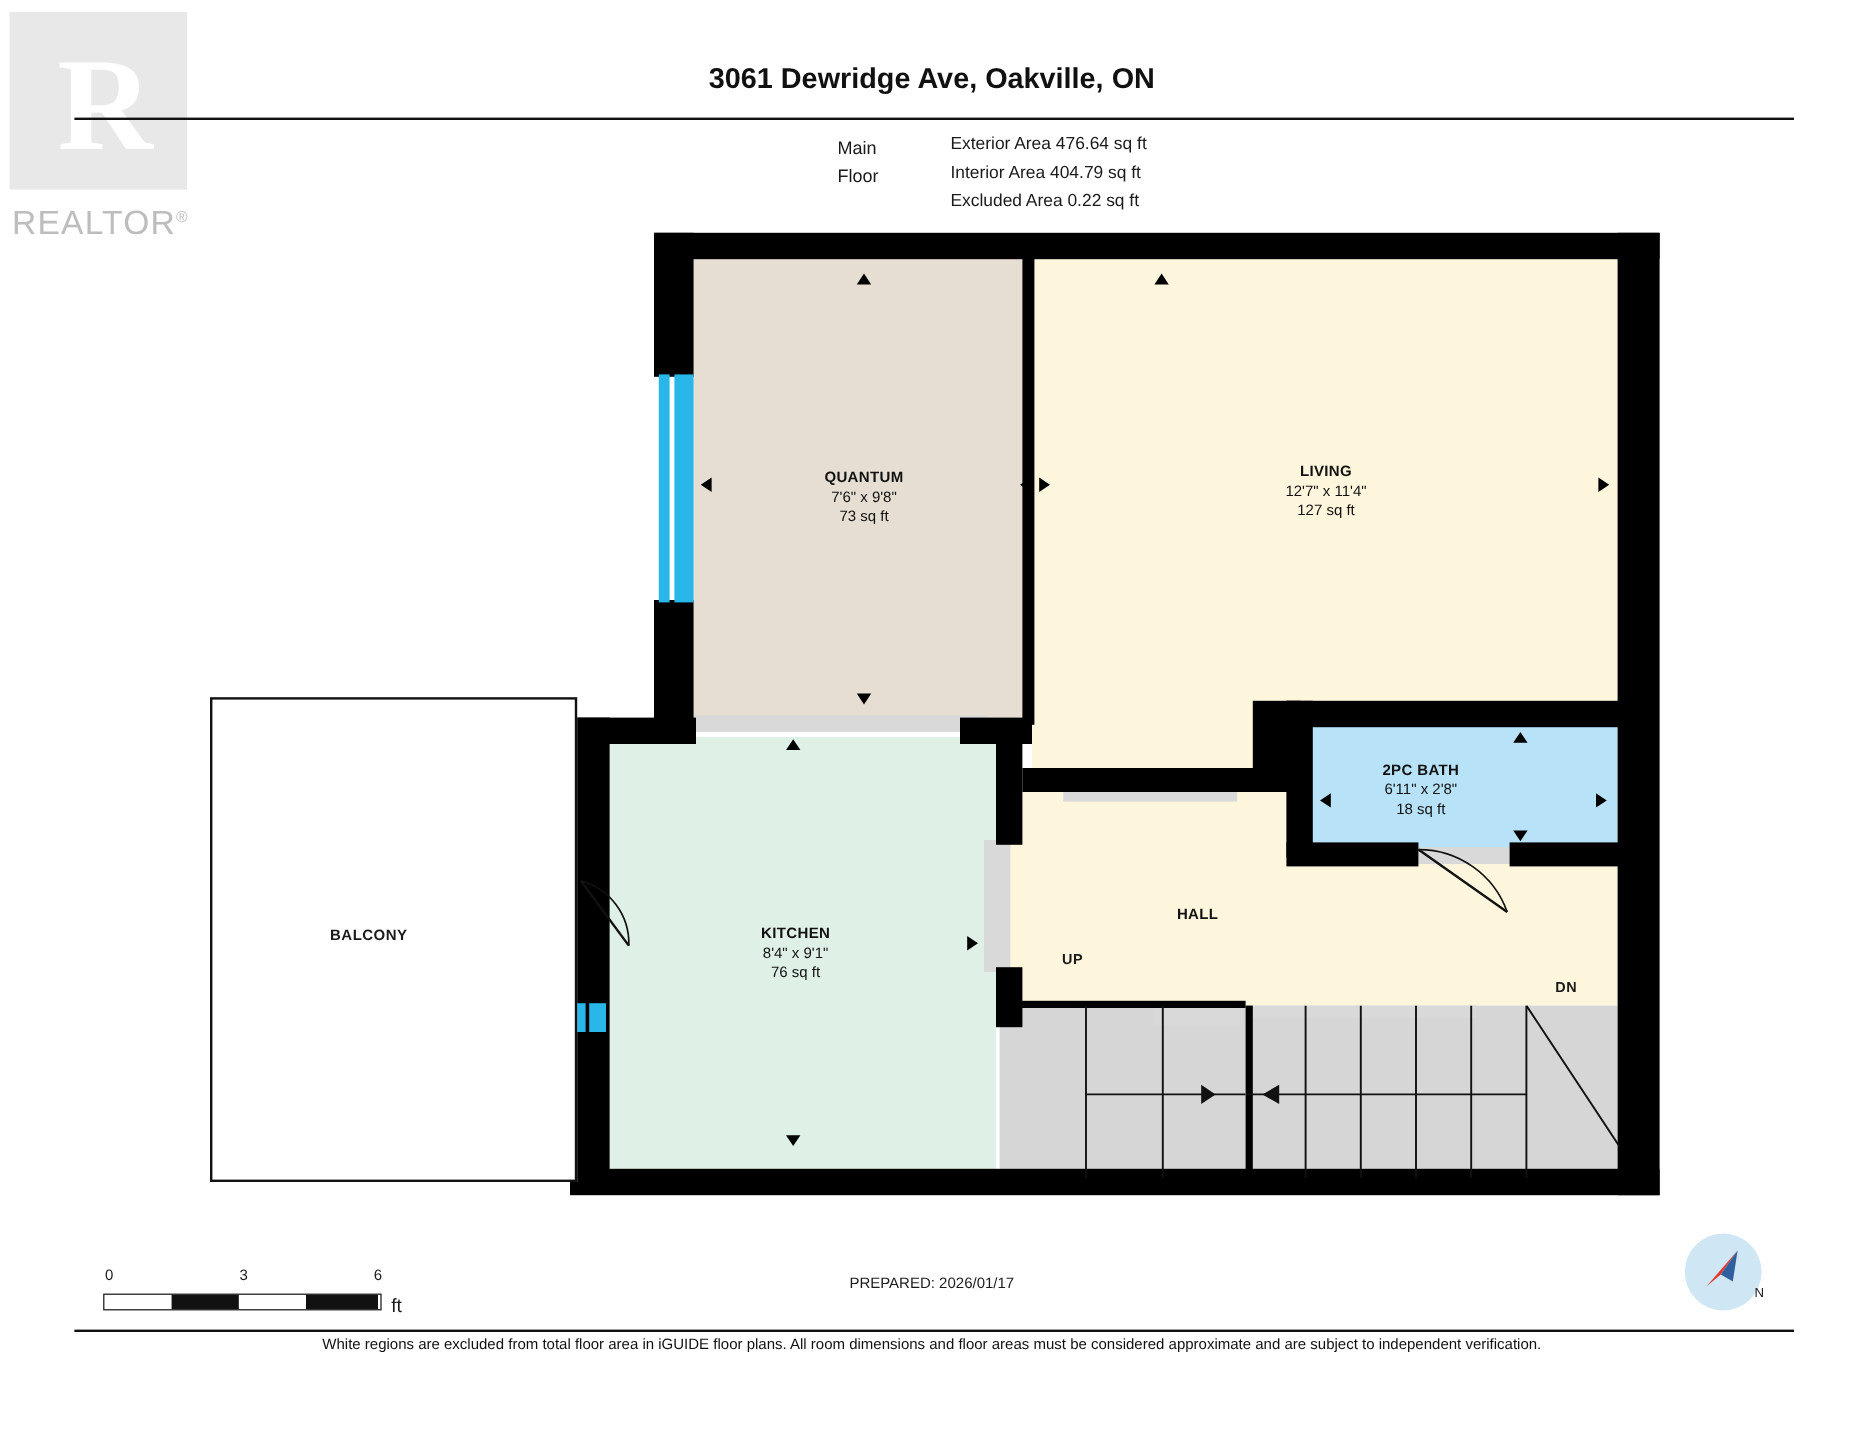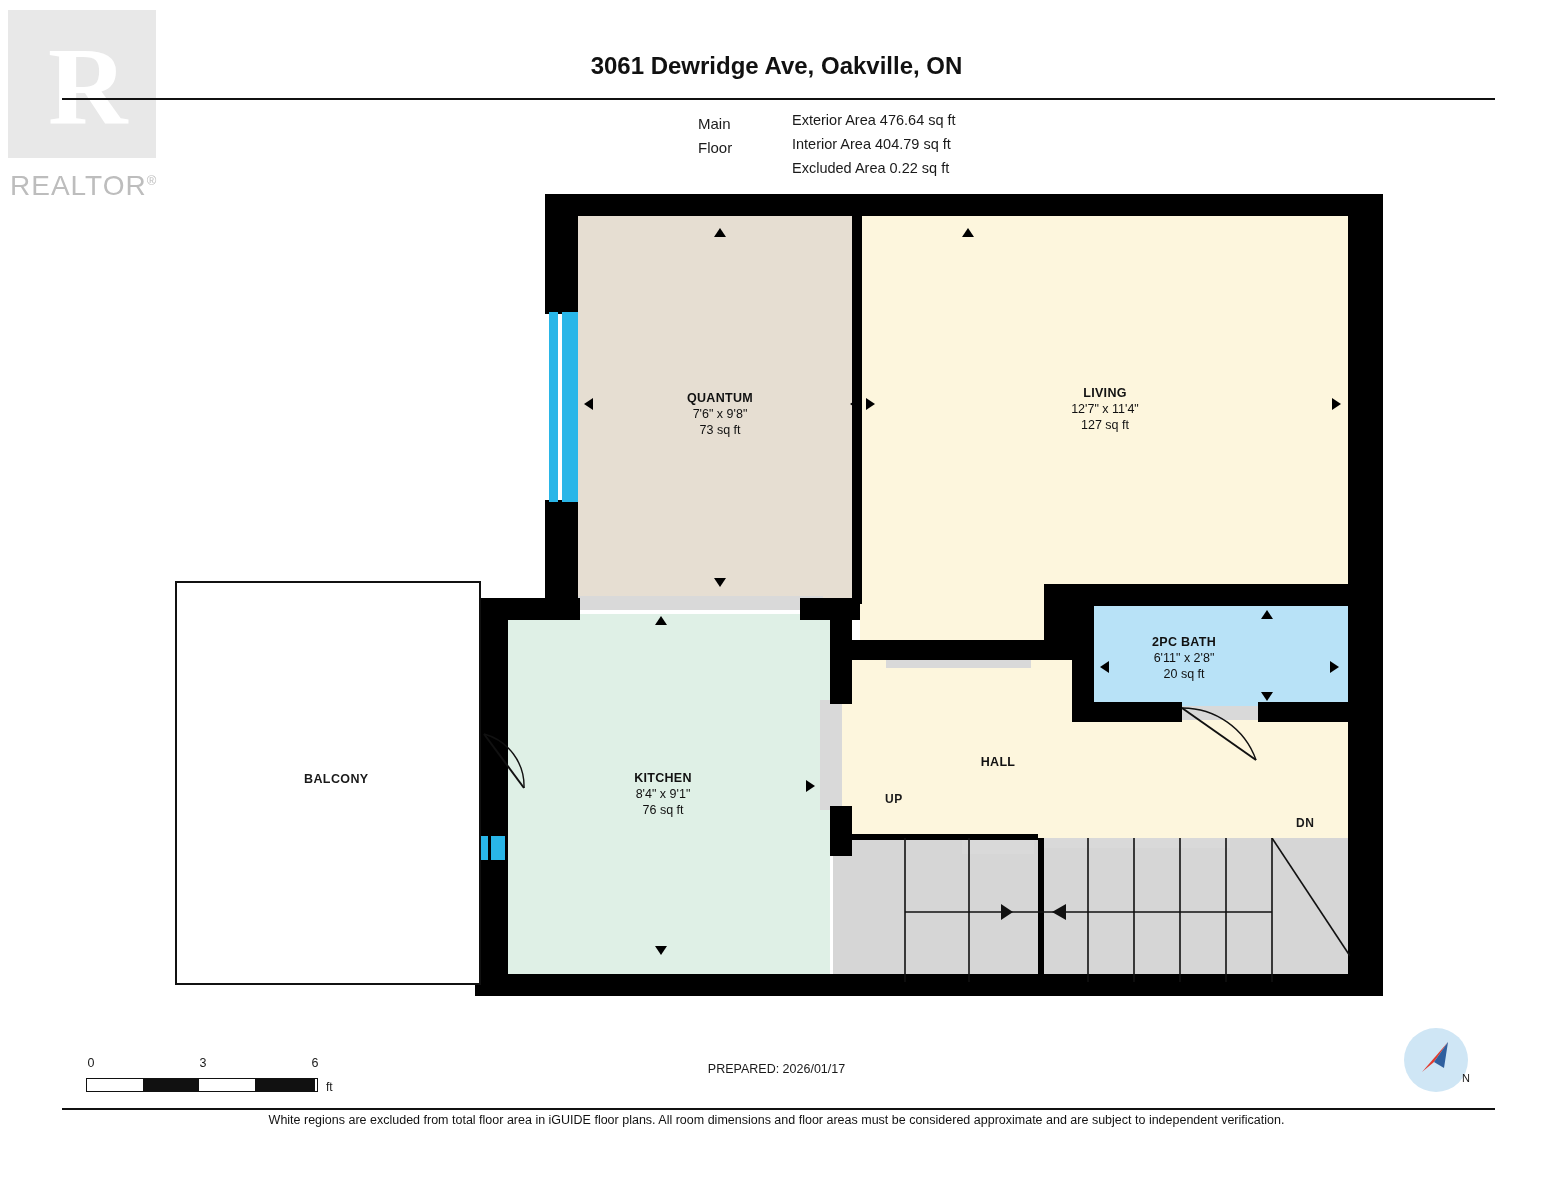--- a/index.html
+++ b/index.html
@@ -69,21 +69,21 @@
   .ar-left{border-top:6px solid transparent;border-bottom:6px solid transparent;border-right:9px solid #000;}
   .ar-right{border-top:6px solid transparent;border-bottom:6px solid transparent;border-left:9px solid #000;}
 
   .updn{position:absolute;font-size:12px;font-weight:700;letter-spacing:.5px;}
 
   
   .scalebar{position:absolute;left:86px;top:1060px;}
   .scalebar .bar{position:absolute;top:18px;left:0;width:230px;height:12px;border:1px solid #111;background:#fff;}
   .scalebar .seg{position:absolute;top:0;height:12px;background:#111;}
   .scalebar .num{position:absolute;top:-4px;font-size:12.5px;transform:translateX(-50%);}
-  .scalebar .unit{position:absolute;left:240px;top:20px;font-size:12px;text-align:right;}
+  .scalebar .unit{position:absolute;left:240px;top:20px;font-size:16px;text-align:right;}
 
   .prepared{position:absolute;left:0;right:0;top:1062px;text-align:center;font-size:12.5px;}
 
   .compass{position:absolute;left:1404px;top:1028px;width:64px;height:64px;}
   .compass .circ{position:absolute;inset:0;border-radius:50%;background:#cfe6f5;}
   .compass .nlabel{position:absolute;left:58px;top:44px;font-size:11px;}
 
   .footer-rule{position:absolute;left:62px;right:58px;top:1108px;height:1.5px;background:#111;}
   .disclaimer{position:absolute;left:0;right:0;top:1113px;text-align:center;font-size:12.5px;color:#111;}
 
@@ -199,38 +199,38 @@
     <div class="arrow ar-right" style="left:1332px;top:398px;"></div>
     <div class="arrow ar-up" style="left:1261px;top:610px;"></div>
     <div class="arrow ar-down" style="left:1261px;top:692px;"></div>
     <div class="arrow ar-left" style="left:1100px;top:661px;"></div>
     <div class="arrow ar-right" style="left:1330px;top:661px;"></div>
     <div class="arrow ar-up" style="left:655px;top:616px;"></div>
     <div class="arrow ar-down" style="left:655px;top:946px;"></div>
     <div class="arrow ar-right" style="left:806px;top:780px;"></div>
 
     <div class="balcony-box" style="left:175px;top:581px;width:302px;height:400px;"></div>
-    <div class="balcony-label" style="left:304px;top:772px;">BALCONY</div>
+    <div class="balcony-label" style="left:275px;top:772px;">BALCONY</div>
 
     <div class="label" style="left:640px;top:390px;width:160px;">
       <div class="nm">QUANTUM</div>
       <div class="dim">7'6" x 9'8"</div>
       <div class="sq">73 sq ft</div>
     </div>
 
     <div class="label" style="left:1015px;top:385px;width:180px;">
       <div class="nm">LIVING</div>
       <div class="dim">12'7" x 11'4"</div>
       <div class="sq">127 sq ft</div>
     </div>
 
     <div class="label" style="left:1094px;top:634px;width:180px;">
       <div class="nm">2PC BATH</div>
       <div class="dim">6'11" x 2'8"</div>
-      <div class="sq">20 sq ft</div>
+      <div class="sq">18 sq ft</div>
     </div>
 
     <div class="label" style="left:583px;top:770px;width:160px;">
       <div class="nm">KITCHEN</div>
       <div class="dim">8'4" x 9'1"</div>
       <div class="sq">76 sq ft</div>
     </div>
 
     <div class="label" style="left:938px;top:754px;width:120px;">
       <div class="nm">HALL</div>

